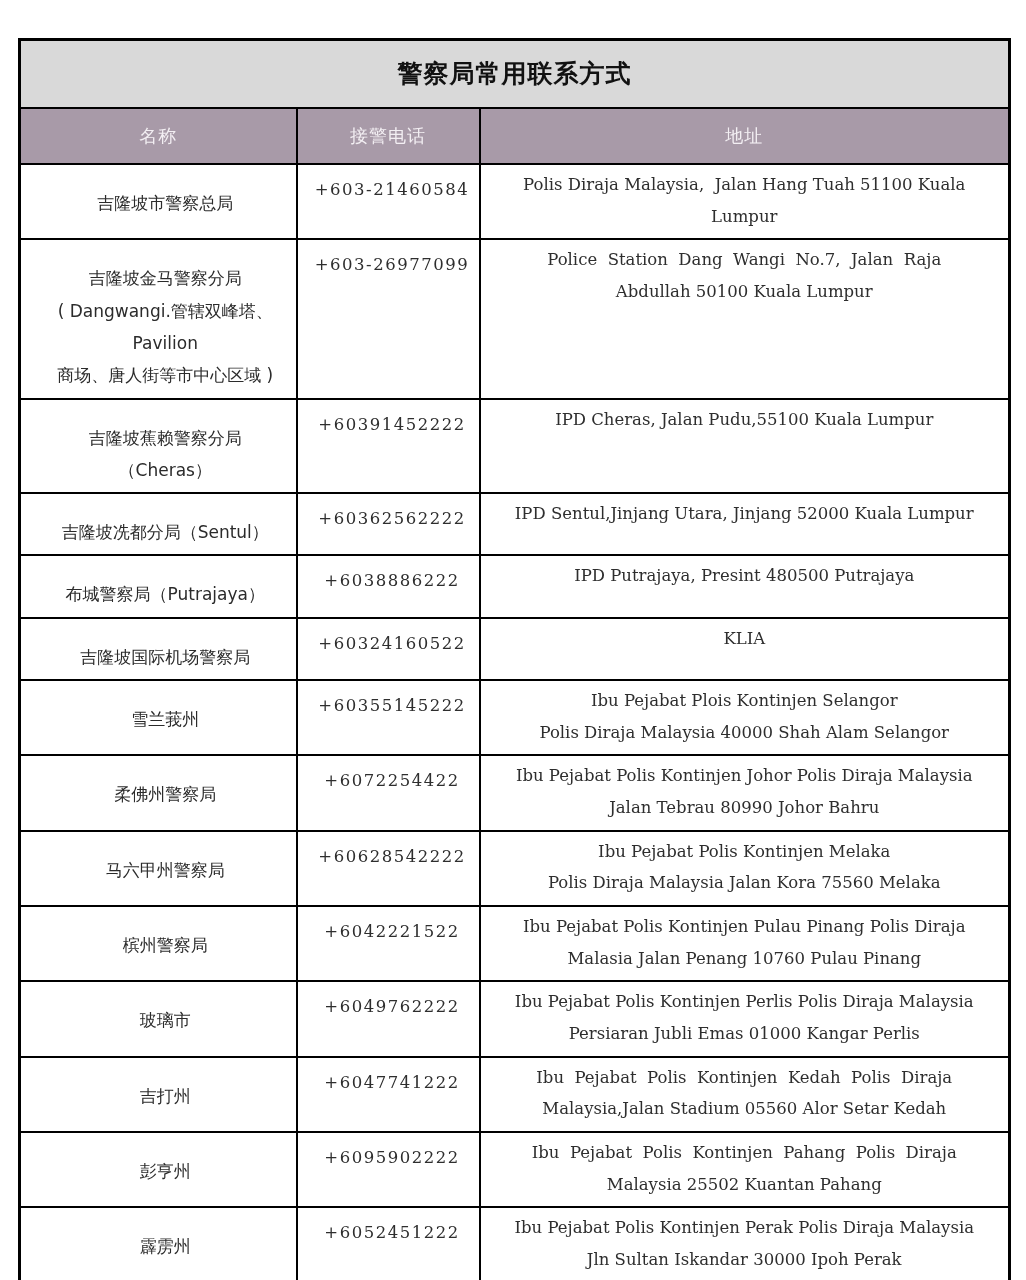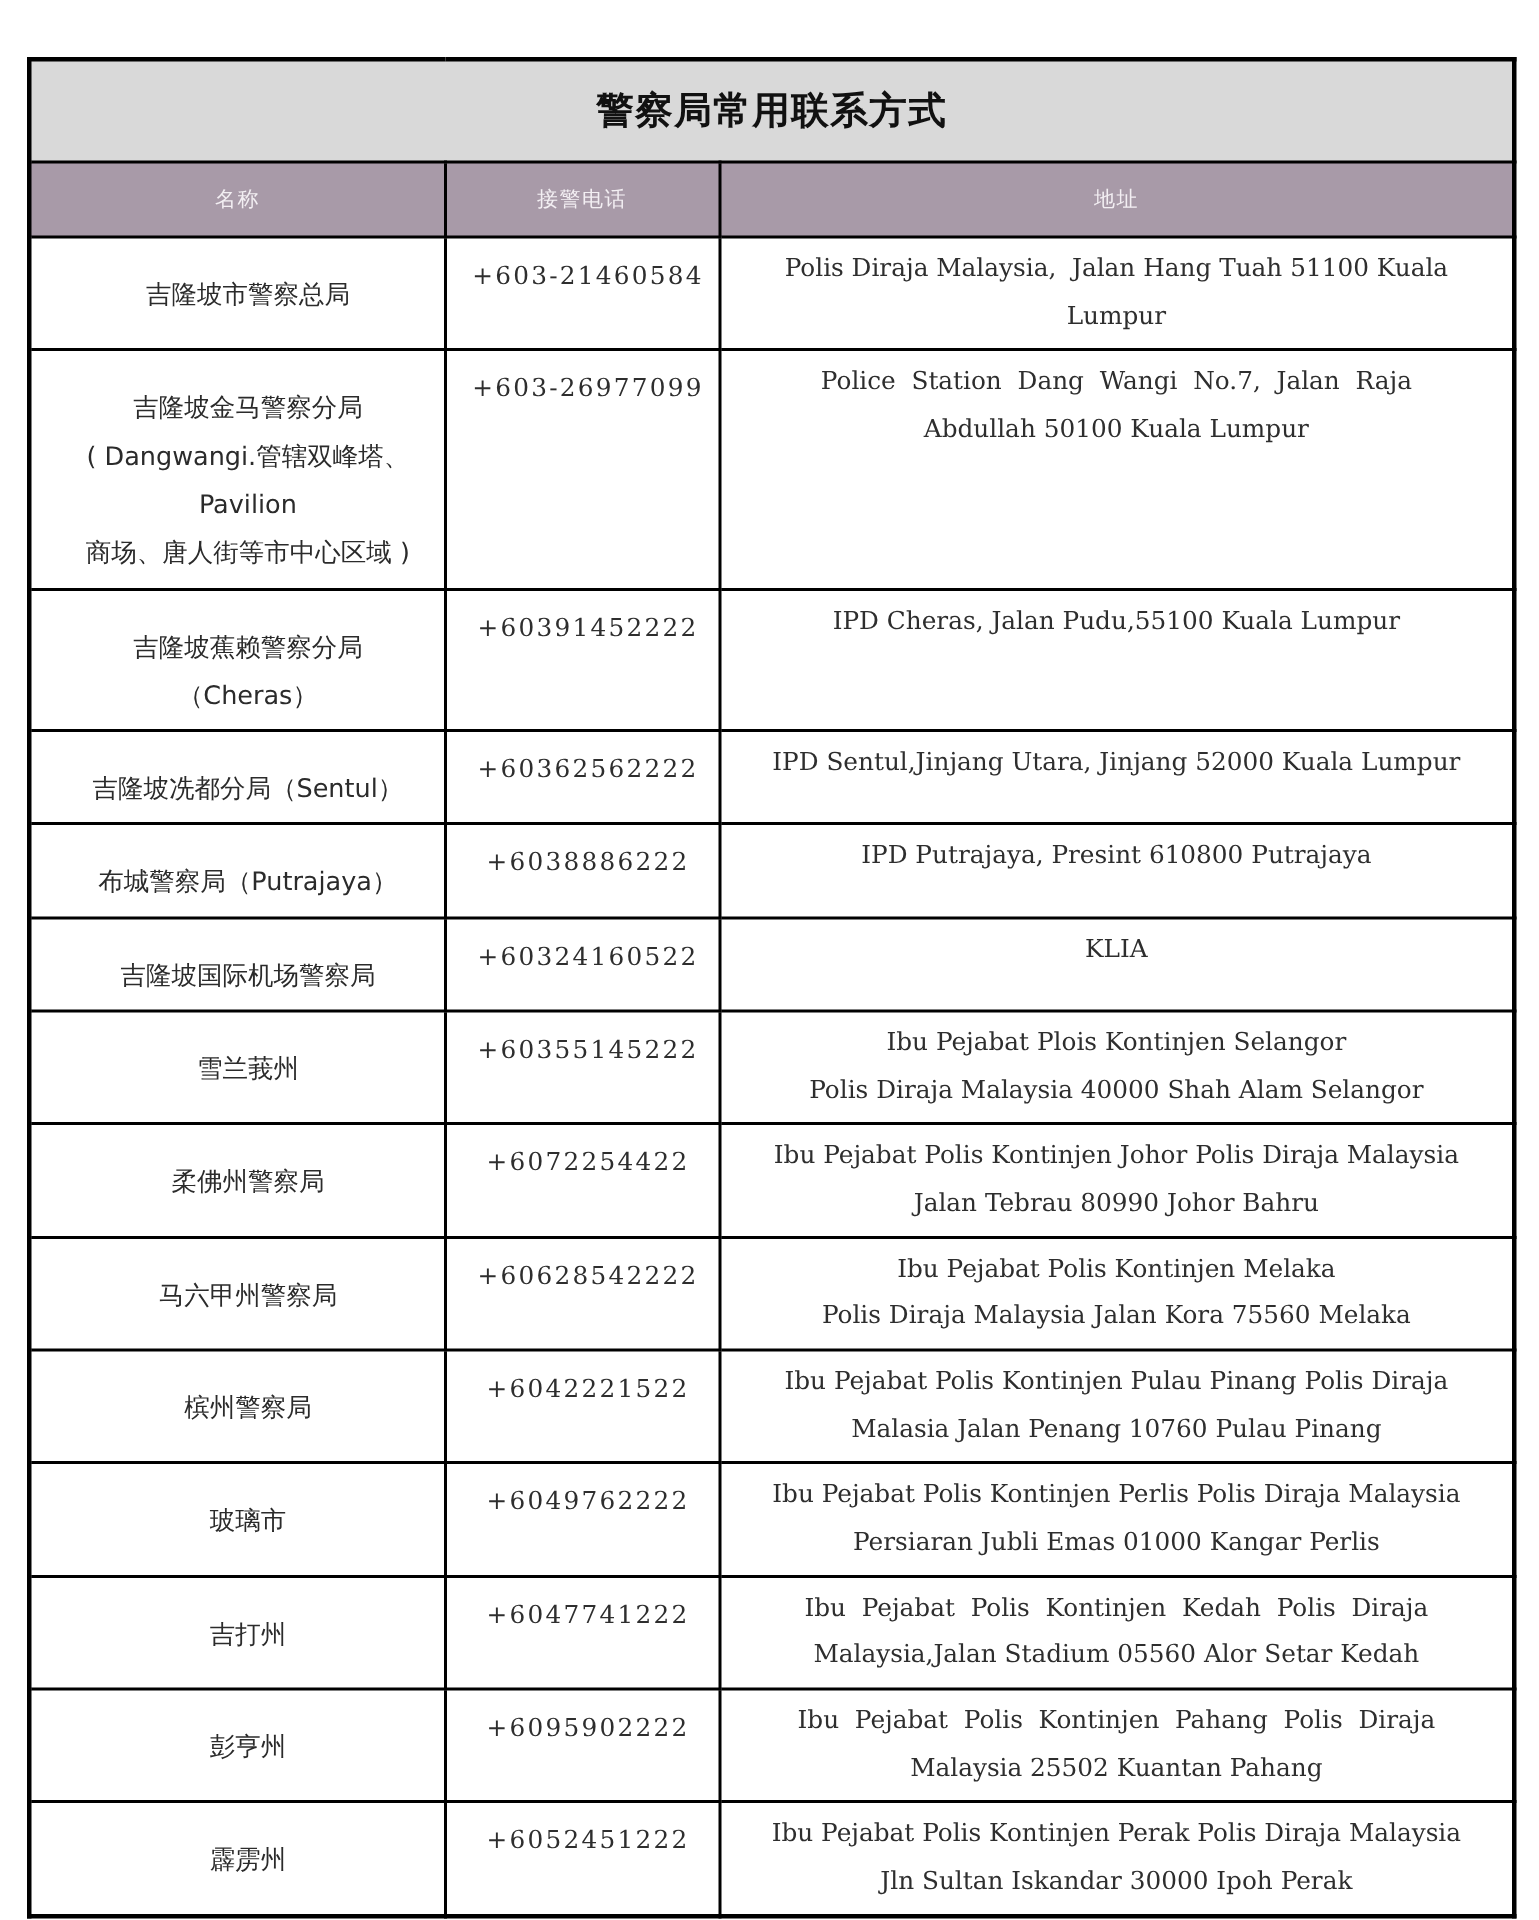--- a/index.html
+++ b/index.html
@@ -29,21 +29,21 @@
     font-weight:bold;
     color:#111;
     padding:16px 0 17px 0;
     letter-spacing:1px;
     vertical-align:middle !important;
   }
   .col-head{
     background:var(--header-bg,#a89aa8);
     color:#f3eff3;
     font-weight:normal;
-    font-size:14px;
+    font-size:18px;
     text-align:center;
     padding:15px 0;
     letter-spacing:1px;
   }
   col.c1{width:277px;}
   col.c2{width:183px;}
   col.c3{width:530px;}
   td.c-name{
     padding:22px 8px 6px 22px;
     font-size:17px;
@@ -116,21 +116,21 @@
 
   <tr>
     <td class="c-name">吉隆坡冼都分局（Sentul）</td>
     <td class="c-phone">+60362562222</td>
     <td class="c-addr">IPD Sentul,Jinjang Utara, Jinjang 52000 Kuala Lumpur</td>
   </tr>
 
   <tr>
     <td class="c-name">布城警察局（Putrajaya）</td>
     <td class="c-phone">+6038886222</td>
-    <td class="c-addr">IPD Putrajaya, Presint 610800 Putrajaya</td>
+    <td class="c-addr">IPD Putrajaya, Presint 480500 Putrajaya</td>
   </tr>
 
   <tr>
     <td class="c-name">吉隆坡国际机场警察局</td>
     <td class="c-phone">+60324160522</td>
     <td class="c-addr">KLIA</td>
   </tr>
 
   <tr>
     <td class="c-name">雪兰莪州</td>

